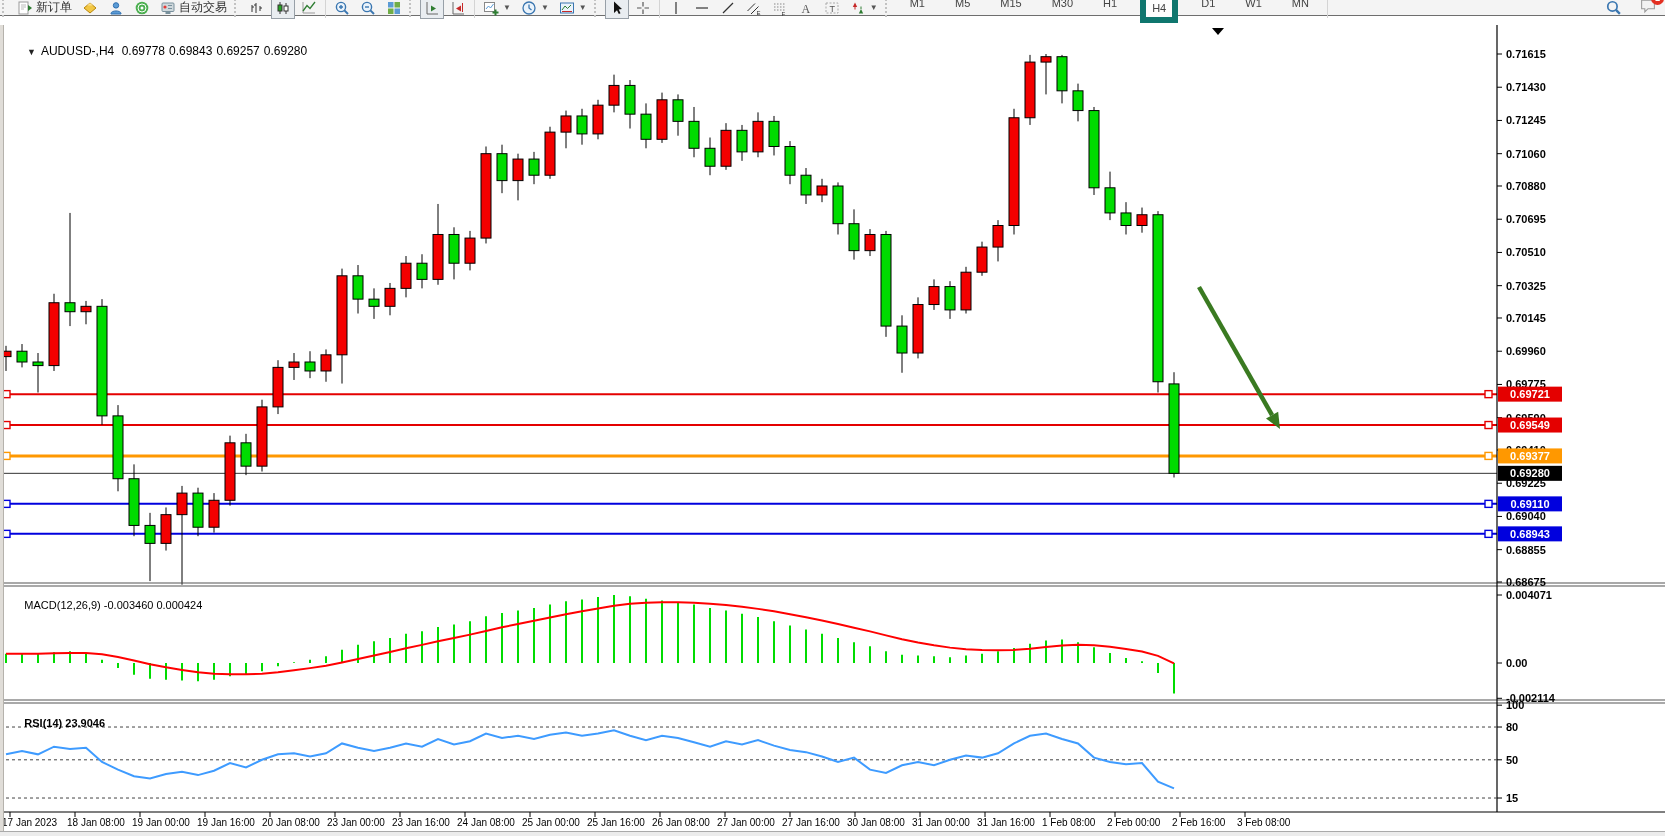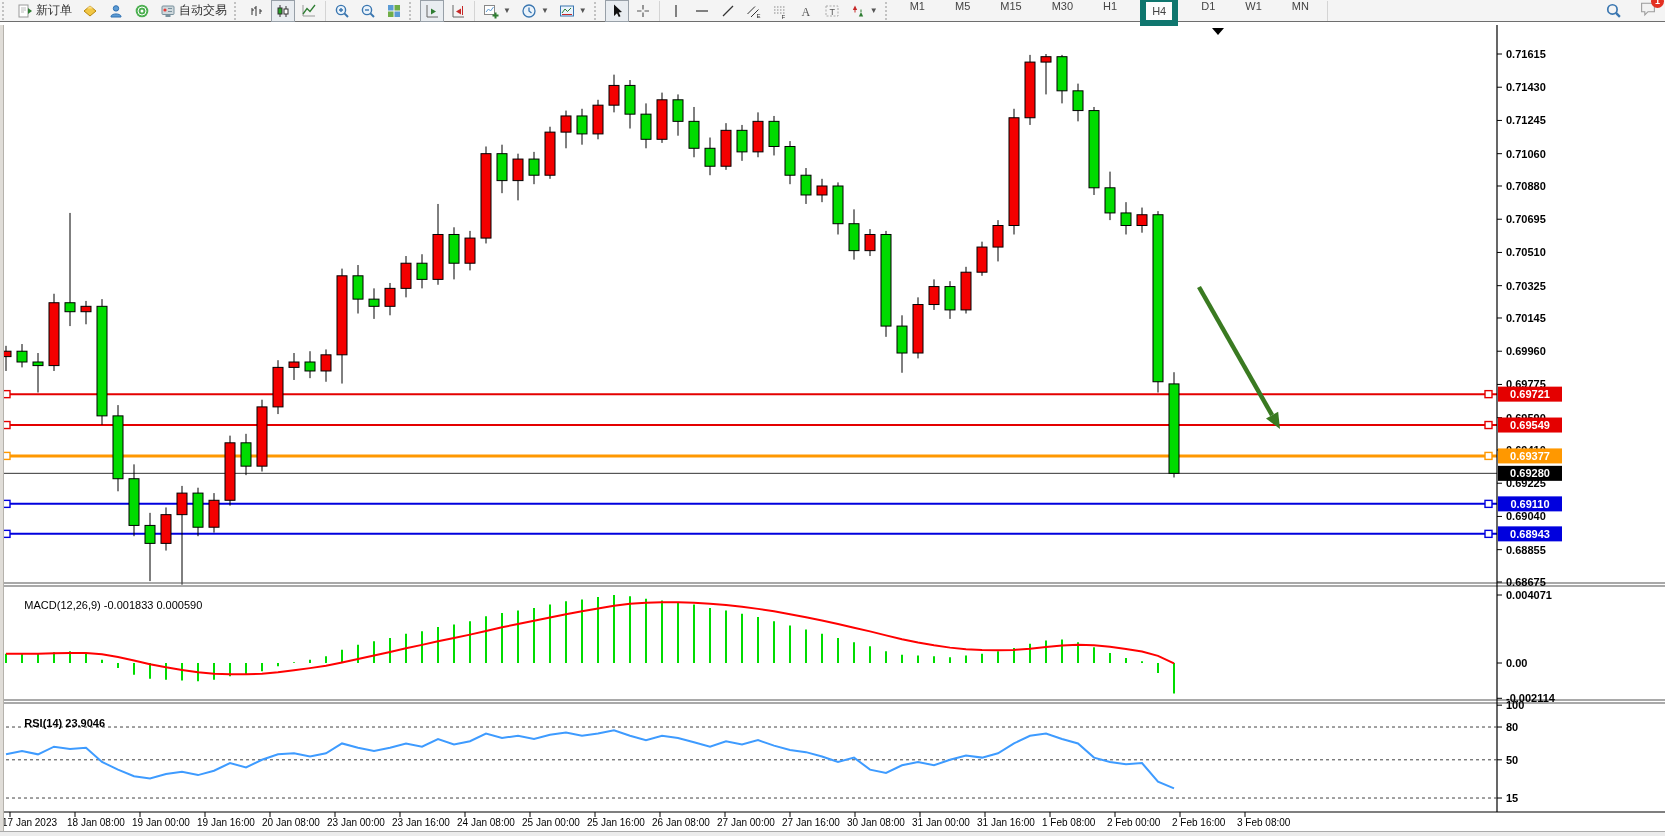--- a/index.html
+++ b/index.html
@@ -1,18 +1,18 @@
 <!DOCTYPE html>
 <html><head>
 <meta charset="utf-8">
 <style>
   html,body{margin:0;padding:0;background:#ececec;font-family:"Liberation Sans",sans-serif;}
   #app{position:relative;width:1665px;height:836px;background:#fff;overflow:hidden;}
   
-  #toolbar{position:absolute;left:0;top:0;width:1665px;height:22px;background:#f4f4f4;
+  #toolbar{position:absolute;left:0;top:0;width:1665px;height:16px;background:#f4f4f4;
     border-bottom:1px solid #6e6e6e;display:flex;align-items:center;box-sizing:border-box;z-index:5;}
   .grip{width:6px;height:18px;margin:0 2px;border-left:2px dotted #c2c2c2;}
   .vsep{width:1px;height:20px;background:#d4d4d4;margin:0 3px;}
   .tb{display:flex;align-items:center;gap:3px;padding:2px 3px;margin:0 1px;border:1px solid transparent;
     font-size:12px;color:#333;cursor:default;white-space:nowrap;}
   .tb.active{border:1px solid #98a0a8;background:#e9edf1;}
   .tb svg{display:block;}
   .caret{font-size:8px;color:#555;margin-left:1px;}
   .tf{font-size:11px;color:#444;padding:3px 6px;margin:8px;border:1px solid transparent;}
   .tf.active{border:6px solid #0f766e;background:#fdfdfd;}
@@ -678,21 +678,24 @@
           <text x="1042" y="801" fill="#000">1 Feb 08:00</text>
           <line x1="1115" y1="787" x2="1115" y2="792" stroke="#000"></line>
           <text x="1107" y="801" fill="#000">2 Feb 00:00</text>
           <line x1="1180" y1="787" x2="1180" y2="792" stroke="#000"></line>
           <text x="1172" y="801" fill="#000">2 Feb 16:00</text>
           <line x1="1245" y1="787" x2="1245" y2="792" stroke="#000"></line>
           <text x="1237" y="801" fill="#000">3 Feb 08:00</text>
         </g>
       </svg>
 
+    <div class="overlay-label" id="ohlc-line">
+      <span class="dd">▼</span><span>AUDUSD-,H4</span> <span>0.69778</span><span>0.69843</span><span>0.69257</span><span>0.69280</span>
+    </div>
     <div class="overlay-label" id="macd-label">
-      <span>MACD(12,26,9)</span> <span>-0.001833 0.000590</span>
+      <span>MACD(12,26,9)</span> <span>-0.003460 0.000424</span>
     </div>
     <div class="overlay-label" id="rsi-label">
       <span>RSI(14)</span> <span>23.9046</span>
     </div>
     <div id="bottom-edge"></div>
   </div>
 </div>
 
 </body></html>

